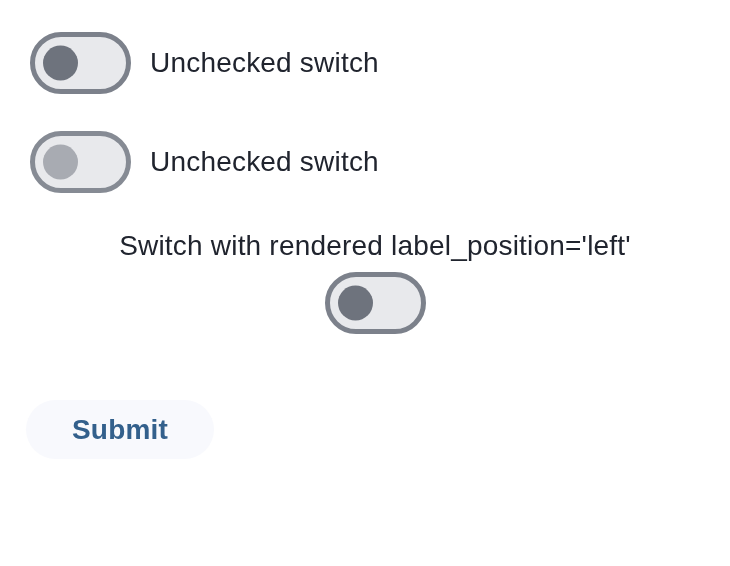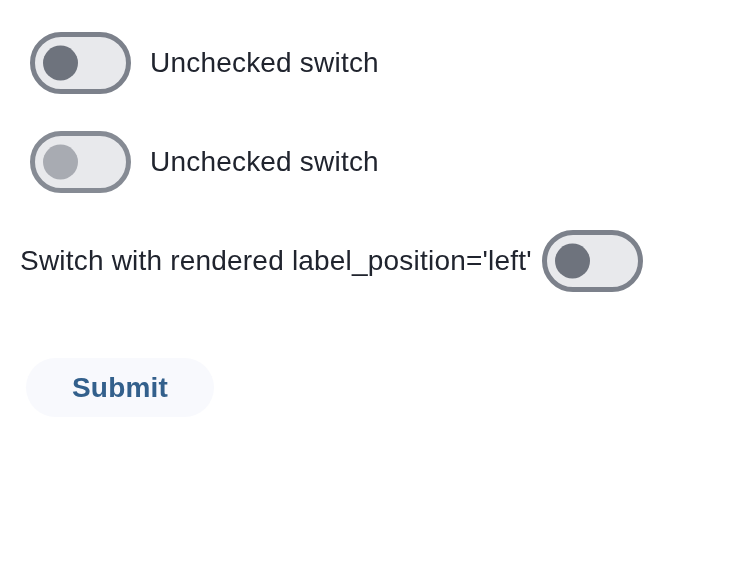--- a/index.html
+++ b/index.html
@@ -17,20 +17,21 @@
     width: 730px;
   }
   .row {
     display: flex;
     align-items: center;
     margin-bottom: 37px;
   }
   .row.label-left {
     margin-left: -10px; 
     gap: 10px;
+    flex-direction: column;
   }
   
   .switch {
     position: relative;
     box-sizing: border-box;
     width: 101px;
     height: 62px;
     border-radius: 31px;
     flex: none;
   }

